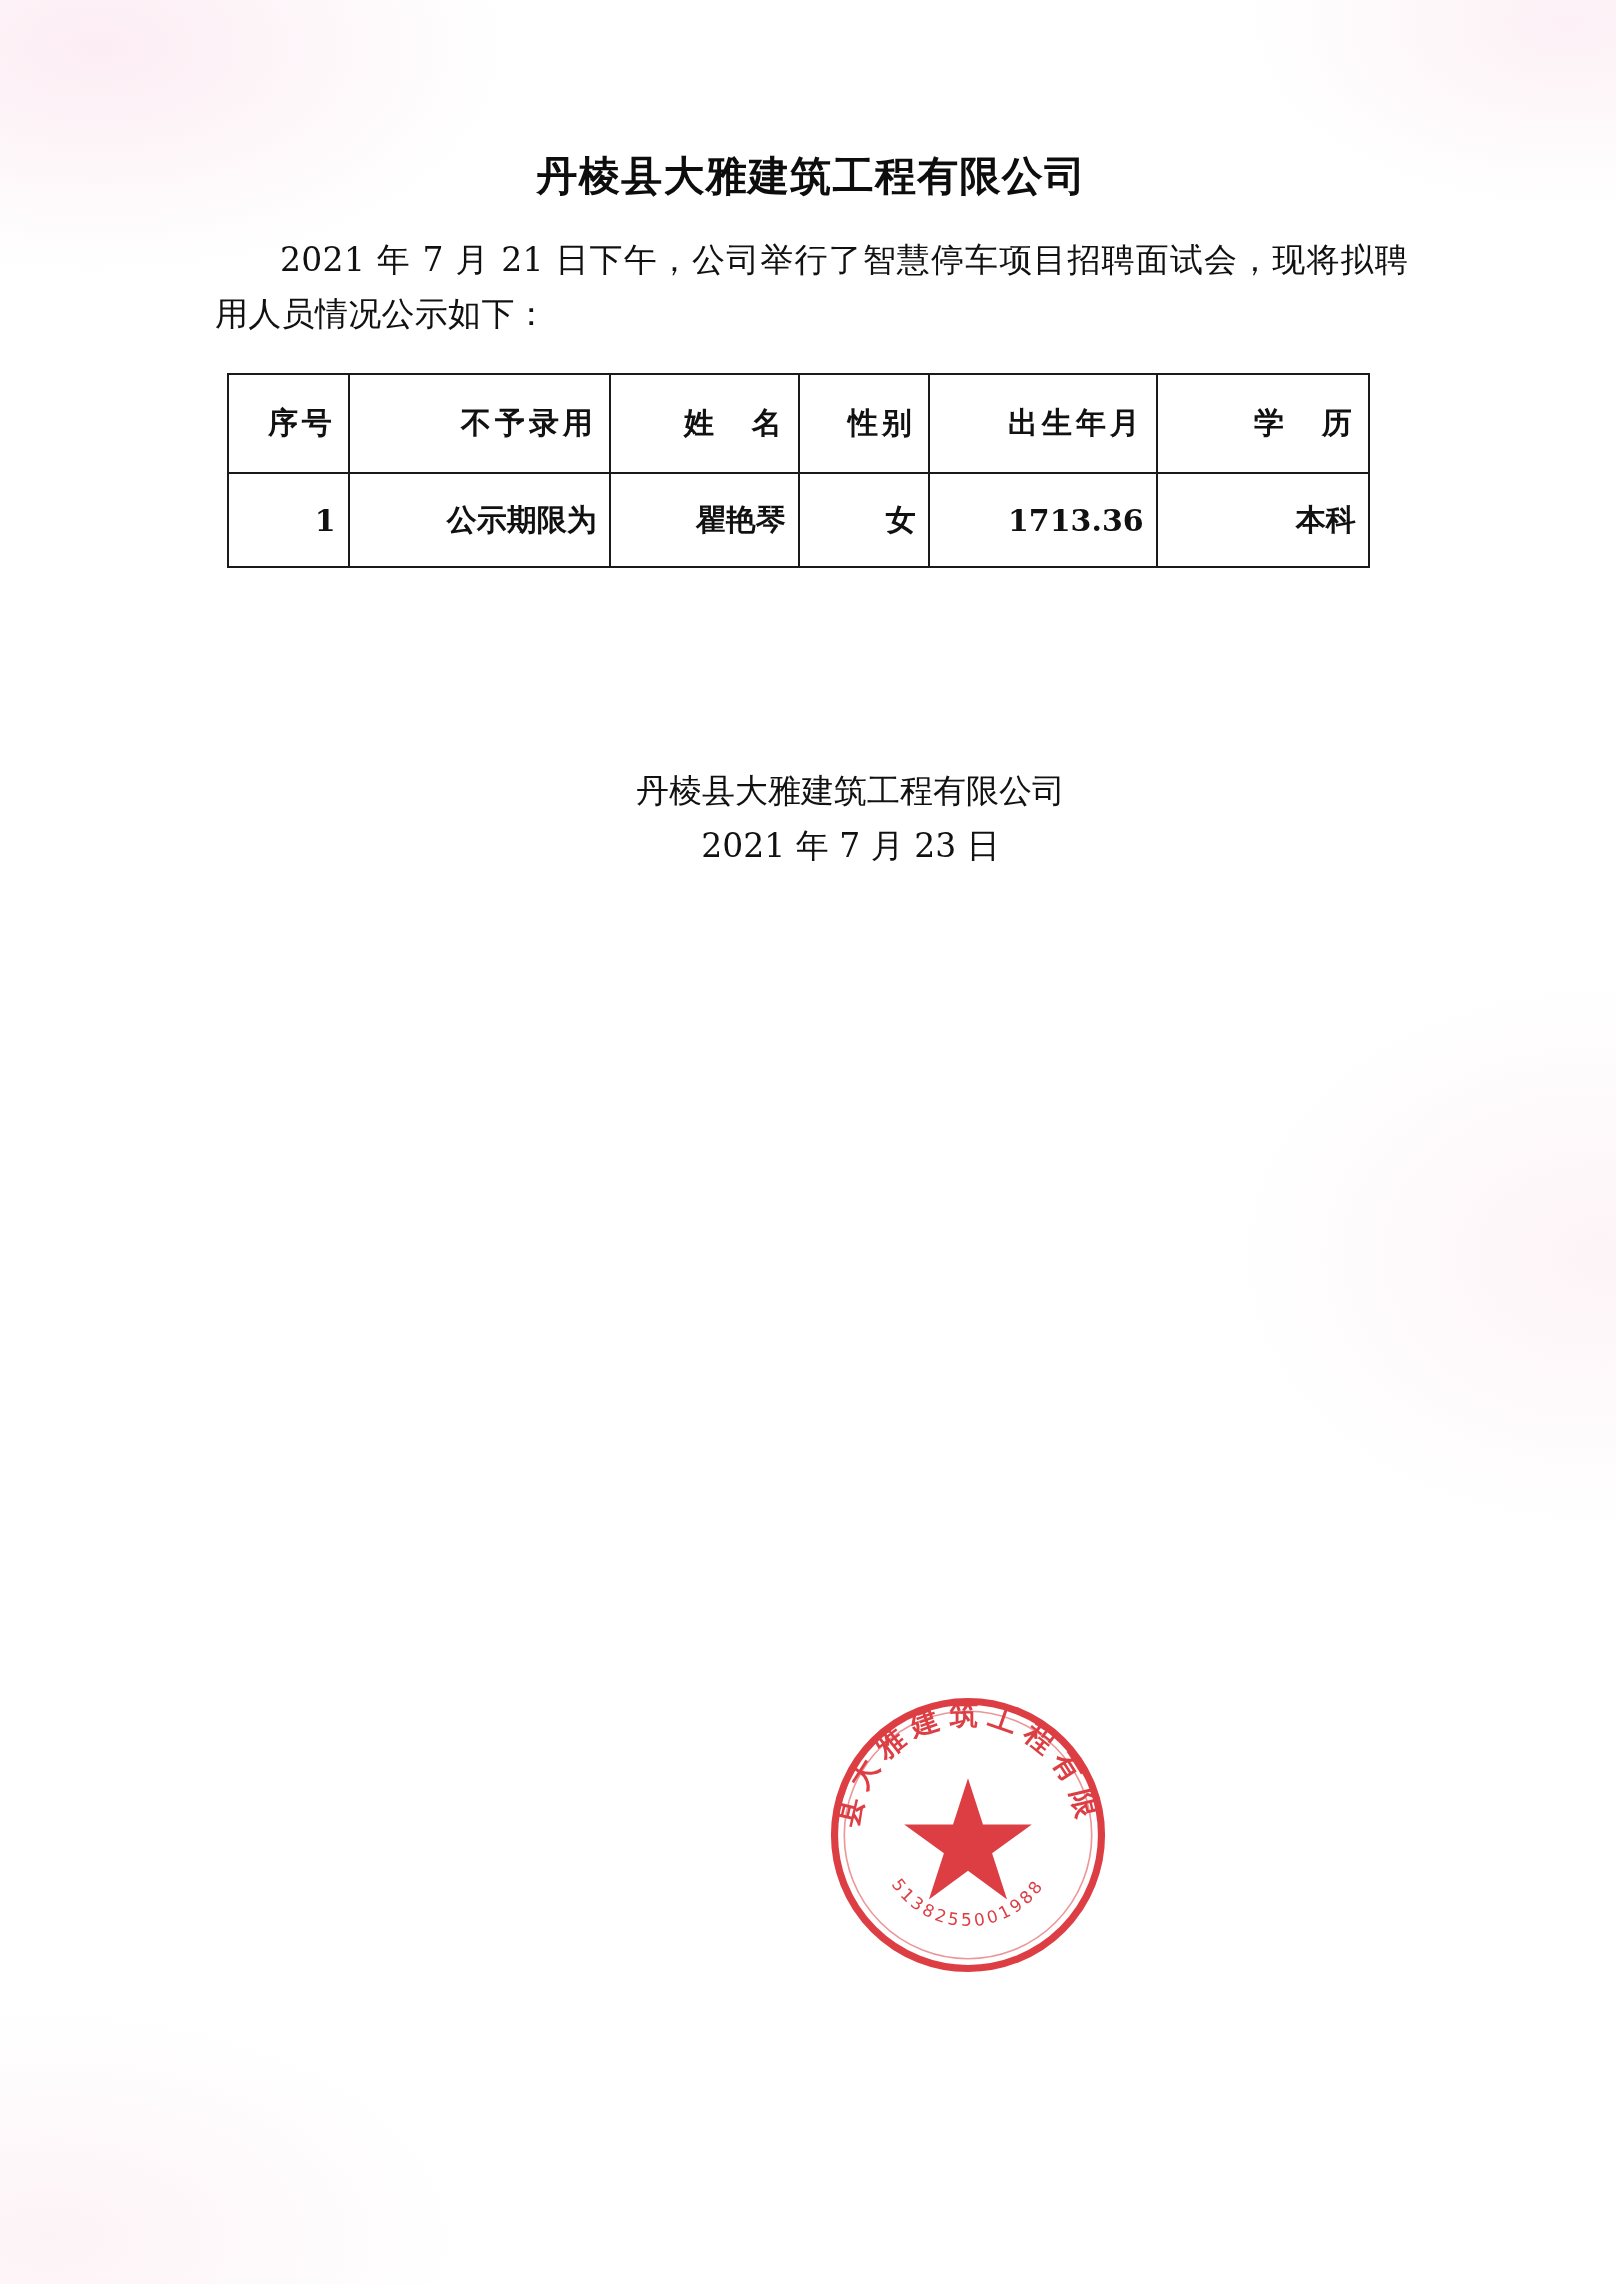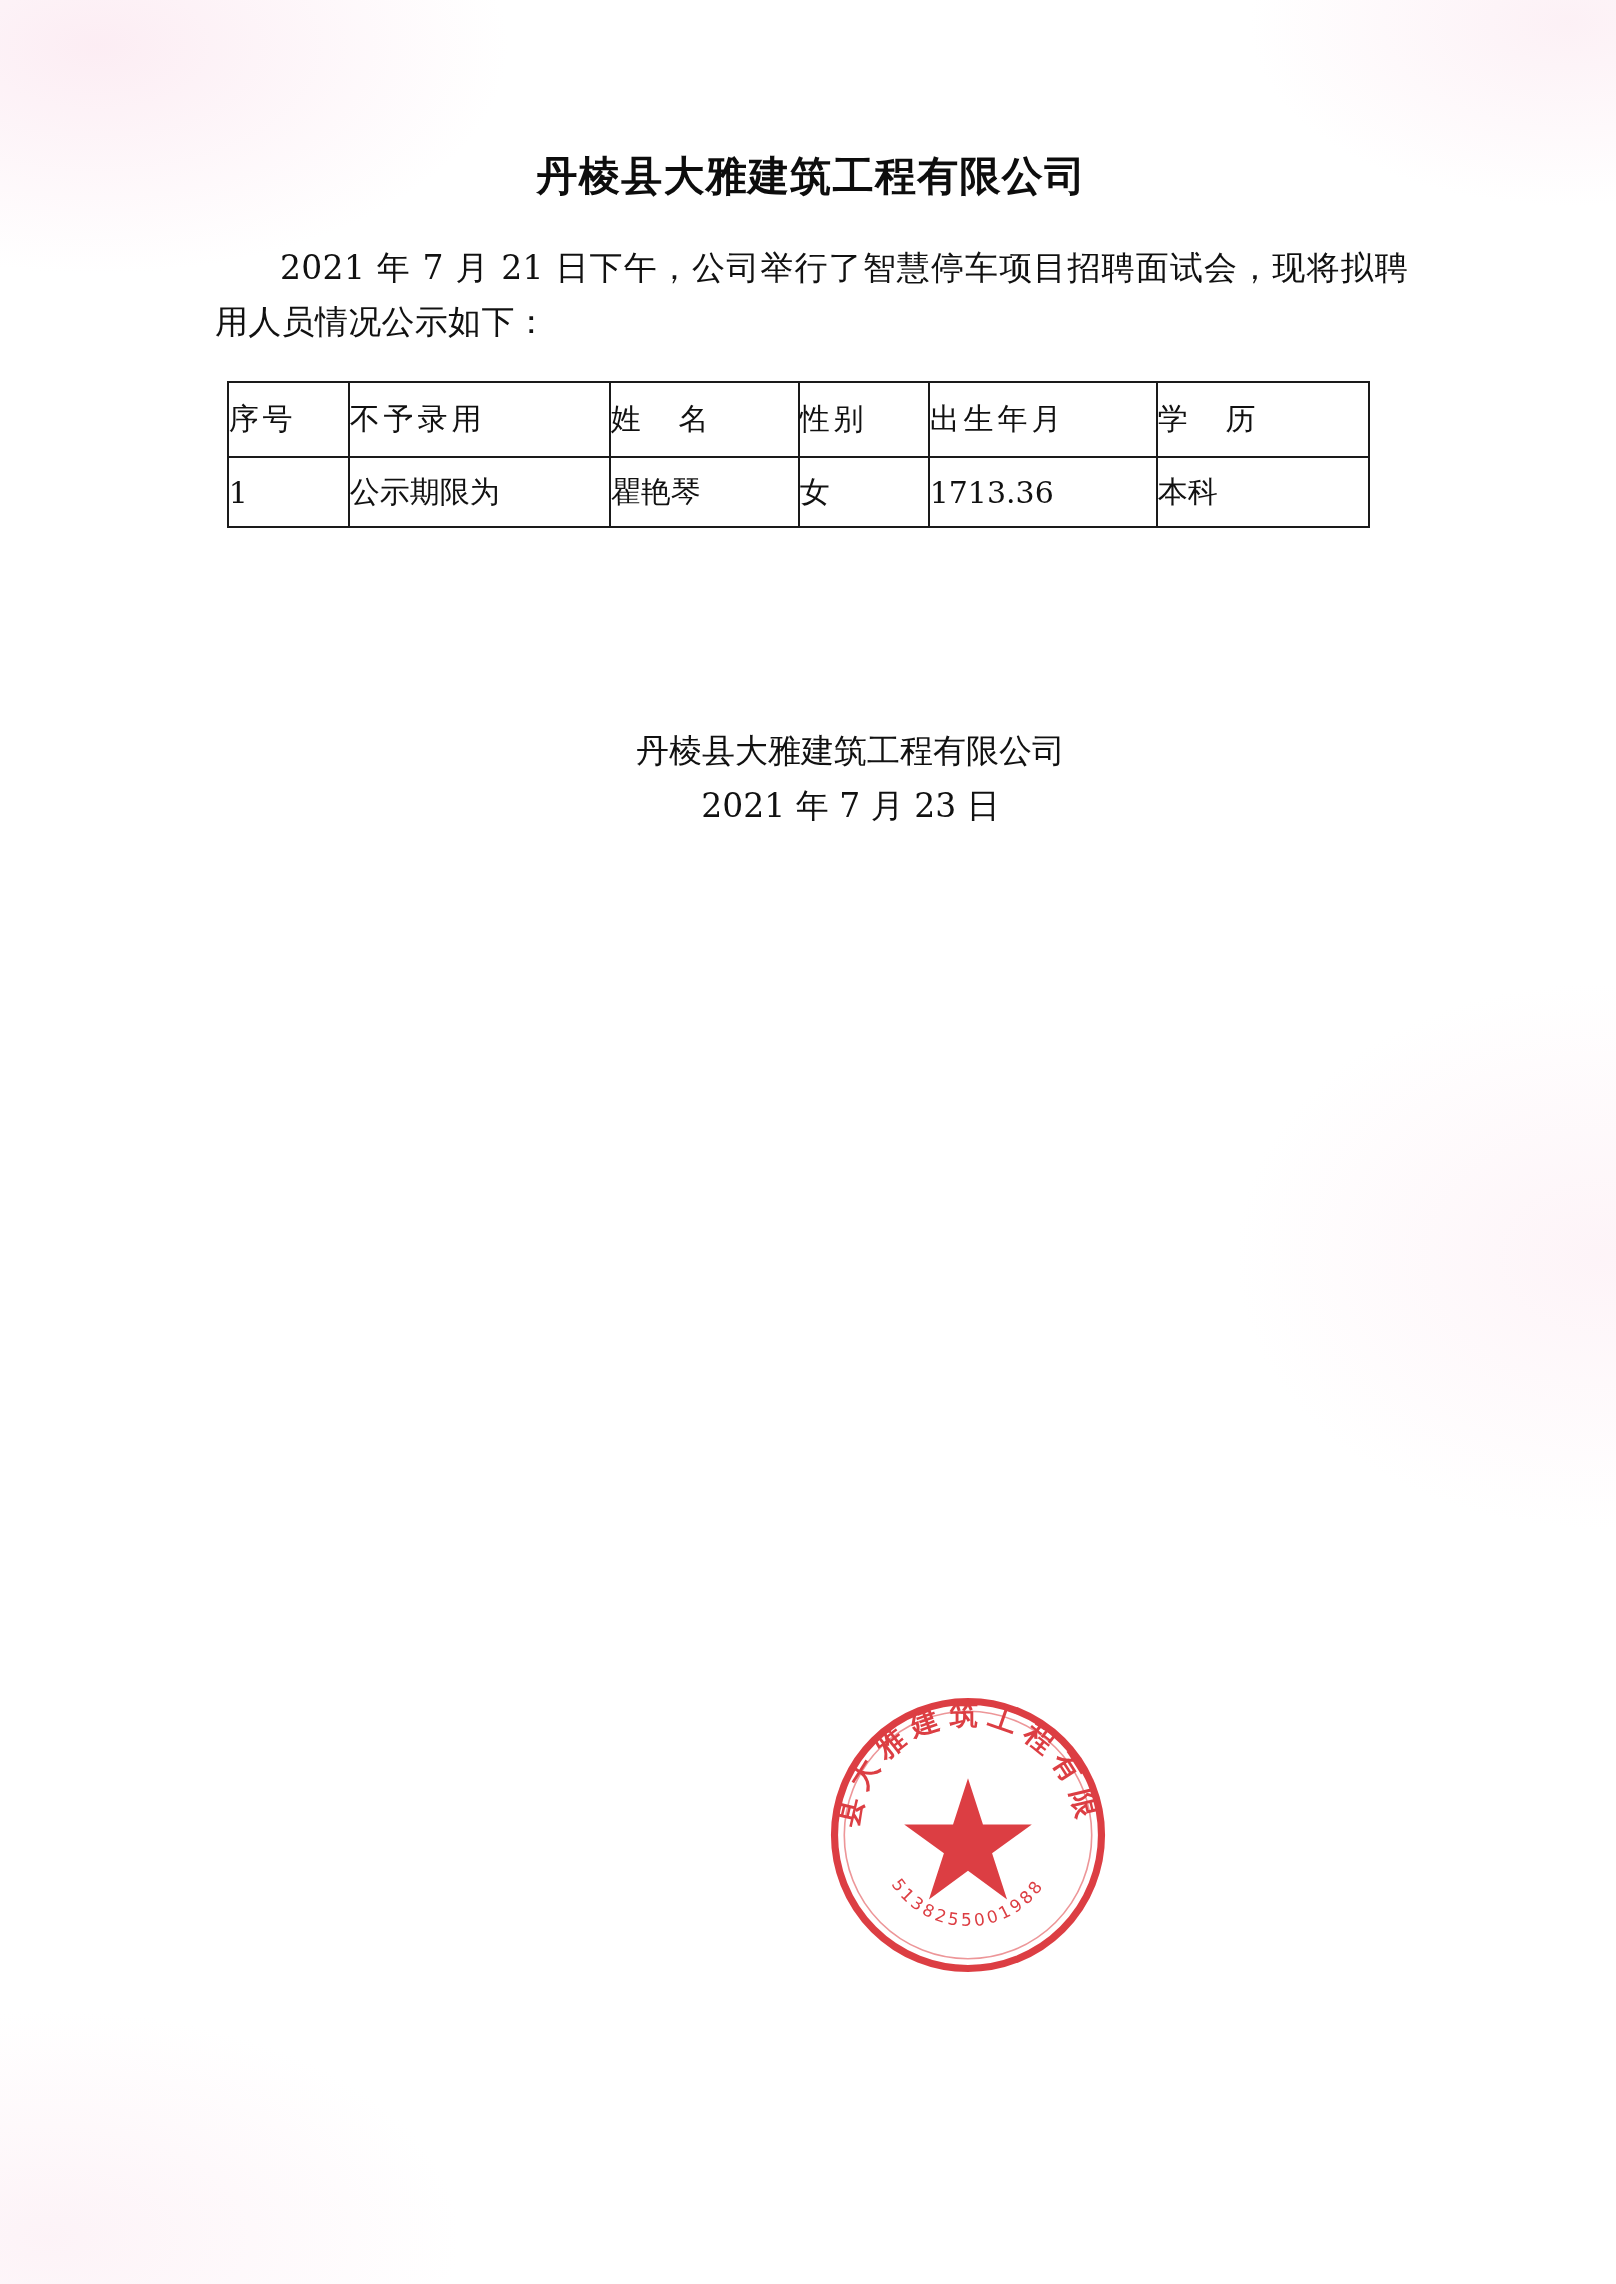--- a/index.html
+++ b/index.html
@@ -46,41 +46,41 @@
     letter-spacing: 1.3px;
     line-height: 1.30;
     color: #0d0d0d;
   }
 
   .para {
     font-size: 33px;
     line-height: 1.62;
     text-align: justify;
     color: #111111;
-    margin-top: 38px;
+    margin-top: 30px;
     letter-spacing: 0.3px;
   }
   .para .indent {
     display: inline-block;
     width: 65px;
   }
 
   table.persons {
     border-collapse: collapse;
     margin: 30px 0 0 11.7px;
     width: 1141px;
     table-layout: fixed;
   }
   table.persons th, table.persons td {
     border: 2px solid #1a1a1a;
-    text-align: left;
+    text-align: right;
     font-size: 30px;
-    font-weight: normal;
+    font-weight: bold;
     color: #111111;
-    padding: 0;
+    padding: 12px;
   }
   table.persons th { height: 73px; letter-spacing: 3.9px; }
   table.persons td { height: 68px; }
   table.persons td.num, table.persons td.dob { letter-spacing: 0; }
   .col-no    { width: 121px; }
   .col-post  { width: 261px; }
   .col-name  { width: 189px; }
   .col-sex   { width: 130px; }
   .col-dob   { width: 228px; }
   .col-edu   { width: 212px; }

